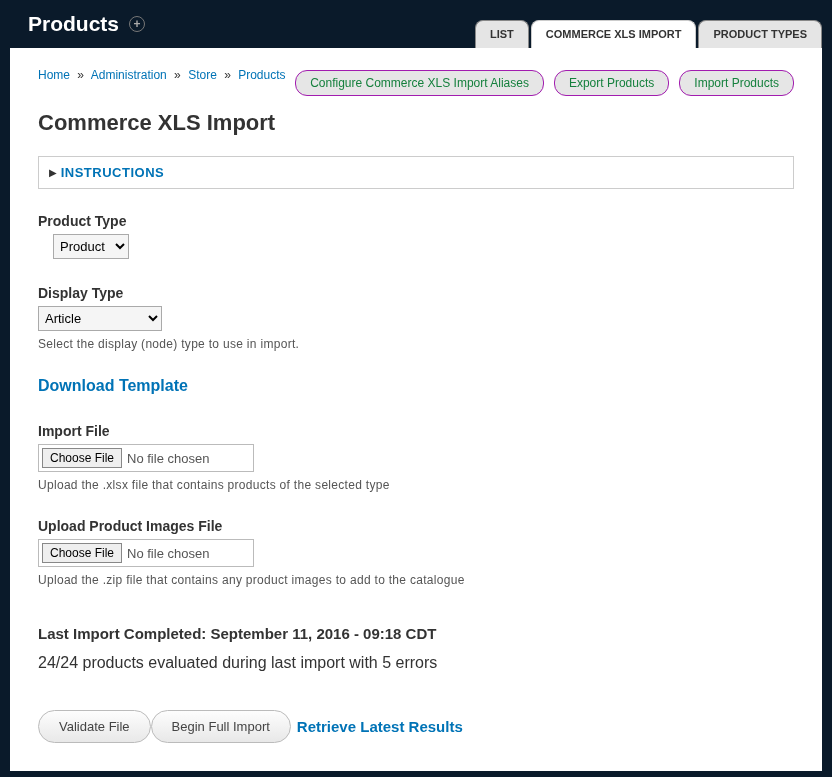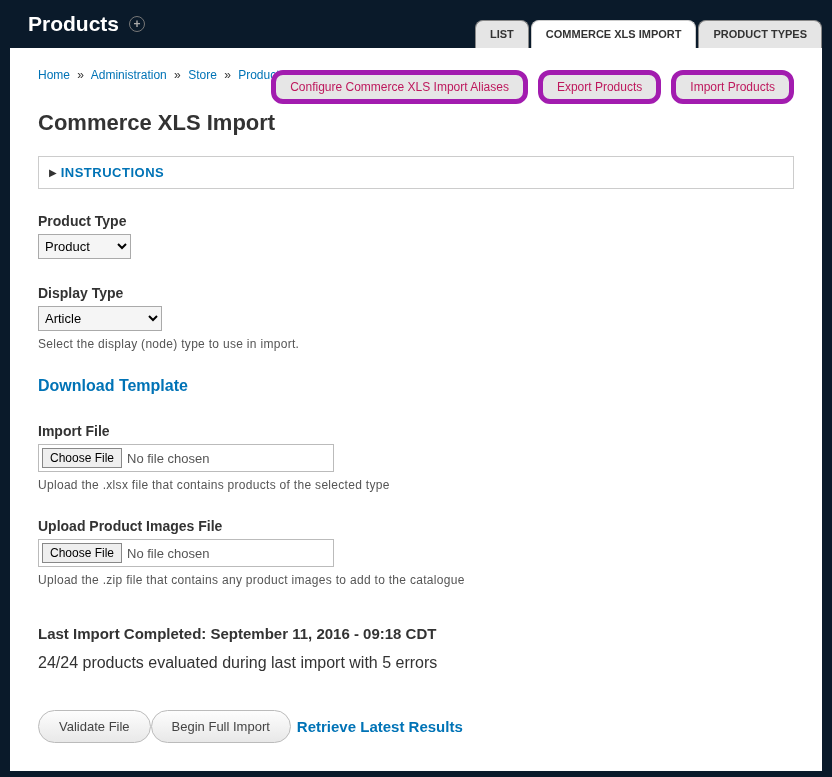--- a/index.html
+++ b/index.html
@@ -110,25 +110,25 @@
   }
   .action-links {
     position: absolute;
     top: 22px;
     right: 28px;
     display: flex;
     gap: 10px;
   }
   .action-link {
     background: #e6e6e6;
-    border: 5px solid #a21caf;
+    border: 1px solid #a21caf;
     border-radius: 12px;
     padding: 5px 14px;
     font-size: 12px;
-    color: #be185d;
+    color: #15803d;
     cursor: pointer;
   }
   h1 {
     font-size: 22px;
     font-weight: bold;
     margin: 28px 0 20px;
     color: #333;
   }
   .instructions-bar {
     border: 1px solid #ccc;
@@ -158,41 +158,41 @@
     font-size: 14px;
     margin-bottom: 5px;
     color: #333;
   }
   .form-item select {
     font-size: 13px;
     padding: 3px 2px;
     border: 1px solid #aaa;
     background: #f5f5f5;
   }
-  .select-product { width: 93px; }
+  .select-product { width: 76px; margin-left: 15px; }
   .select-display { width: 124px; }
   .description {
     font-size: 12px;
     color: #555;
     margin-top: 6px;
     letter-spacing: 0.3px;
   }
   .download-link {
     color: #0073b6;
     font-size: 16px;
     font-weight: bold;
     display: inline-block;
     margin-bottom: 28px;
     cursor: pointer;
   }
   .file-row {
     display: flex;
     align-items: center;
     border: 1px solid #bbb;
-    width: 296px;
+    width: 216px;
     background: #fff;
     overflow: hidden;
   }
   .file-button {
     background: #efefef;
     border: 1px solid #888;
     padding: 2px 7px;
     font-size: 12px;
     margin: 3px;
     cursor: pointer;

